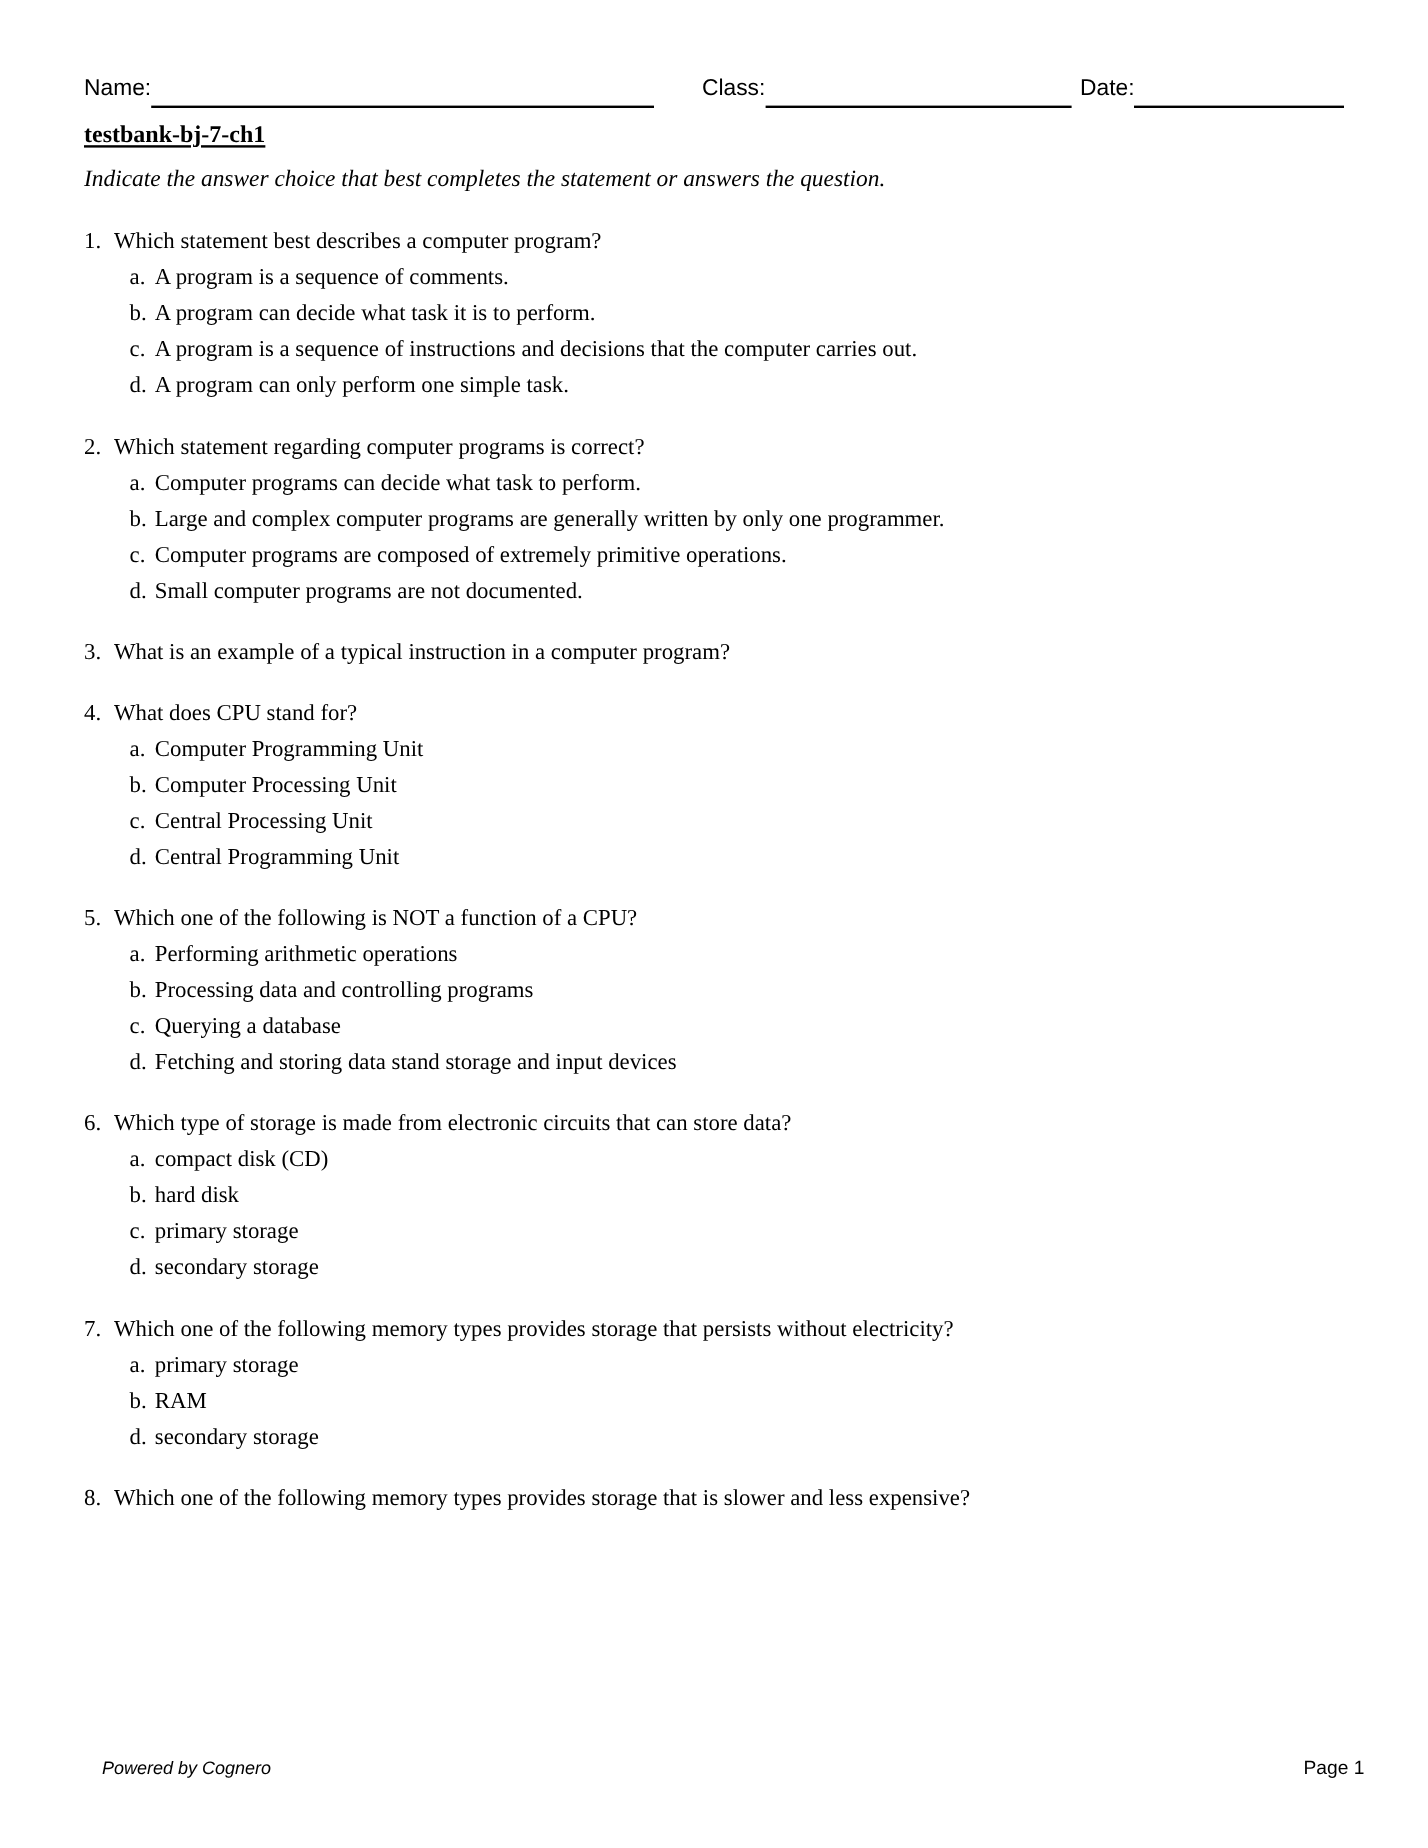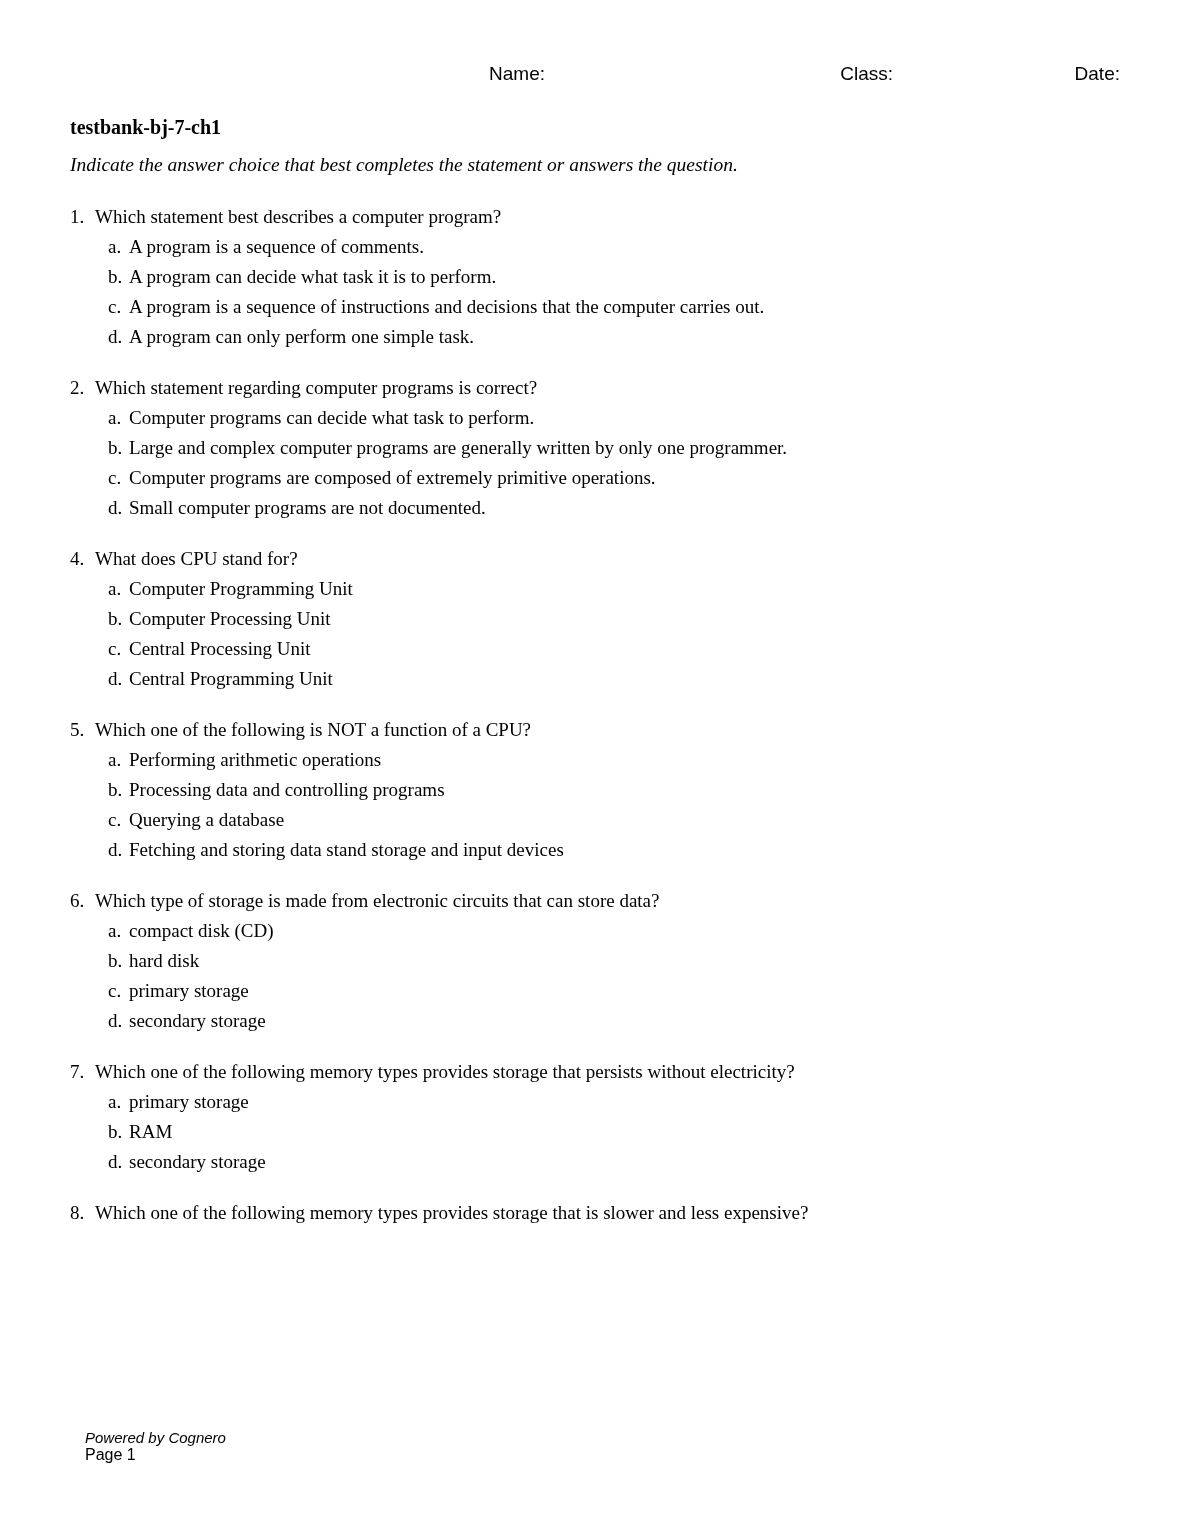--- a/index.html
+++ b/index.html
@@ -19,37 +19,38 @@
   }
 
   
   .hdr {
     display: flex;
     align-items: flex-end;
     font-family: "Liberation Sans", sans-serif;
     font-size: 19px;
     line-height: 24px;
   }
-  .hdr-group { display: flex; align-items: flex-end; flex-direction: column; }
+  .hdr-group { display: flex; align-items: flex-end; }
   .g-name  { flex: 1; }
   .g-class { width: 308px; margin-left: 40px; justify-content: space-between; }
   .g-date  { width: 220px; margin-left: 7px; }
   .hdr-label { white-space: nowrap; }
   .hdr-line {
     flex: 1;
     height: 24px;
     border-bottom: 2px solid #000;
     margin-bottom: -4px;
   }
 
   
   .doc-title {
-    margin-top: 32px;
+    margin-top: 15px;
     font-weight: bold;
     font-size: 20px;
+    text-decoration: underline;
     text-underline-offset: 3px;
   }
   .instruction {
     margin-top: 15px;
     font-style: italic;
     font-size: 19.5px;
   }
 
   
   .questions { margin-top: 26px; }
@@ -61,28 +62,27 @@
     padding-left: 38px;
   }
   .opt-letter {
     display: inline-block;
     width: 21px;
   }
 
   
   .footer {
     position: absolute;
-    top: 1429px;
+    top: 1465px;
     left: 85px;
     right: 53px;
     display: flex;
     justify-content: space-between;
     align-items: baseline;
     font-family: "Liberation Sans", sans-serif;
-    flex-direction: column;
   }
   .powered {
     font-style: italic;
     font-size: 15px;
   }
   .pageno { font-size: 16px; }
 </style>
 </head>
 <body>
 
@@ -148,20 +148,23 @@
     <span class="opt-letter">c.</span><span class="opt-text">Computer programs are composed of extremely primitive operations.</span>
   </div>
 
   <div class="opt">
     <span class="opt-letter">d.</span><span class="opt-text">Small computer programs are not documented.</span>
   </div>
 </div>
   </div>
 
   <div class="question">
+    <div class="q-line">
+      <span class="q-num">3. </span><span class="q-text">What is an example of a typical instruction in a computer program?</span>
+    </div>
   </div>
 
   <div class="question">
     <div class="q-line">
       <span class="q-num">4. </span><span class="q-text">What does CPU stand for?</span>
     </div>
     <div class="options">
   <div class="opt">
     <span class="opt-letter">a.</span><span class="opt-text">Computer Programming Unit</span>
   </div>

